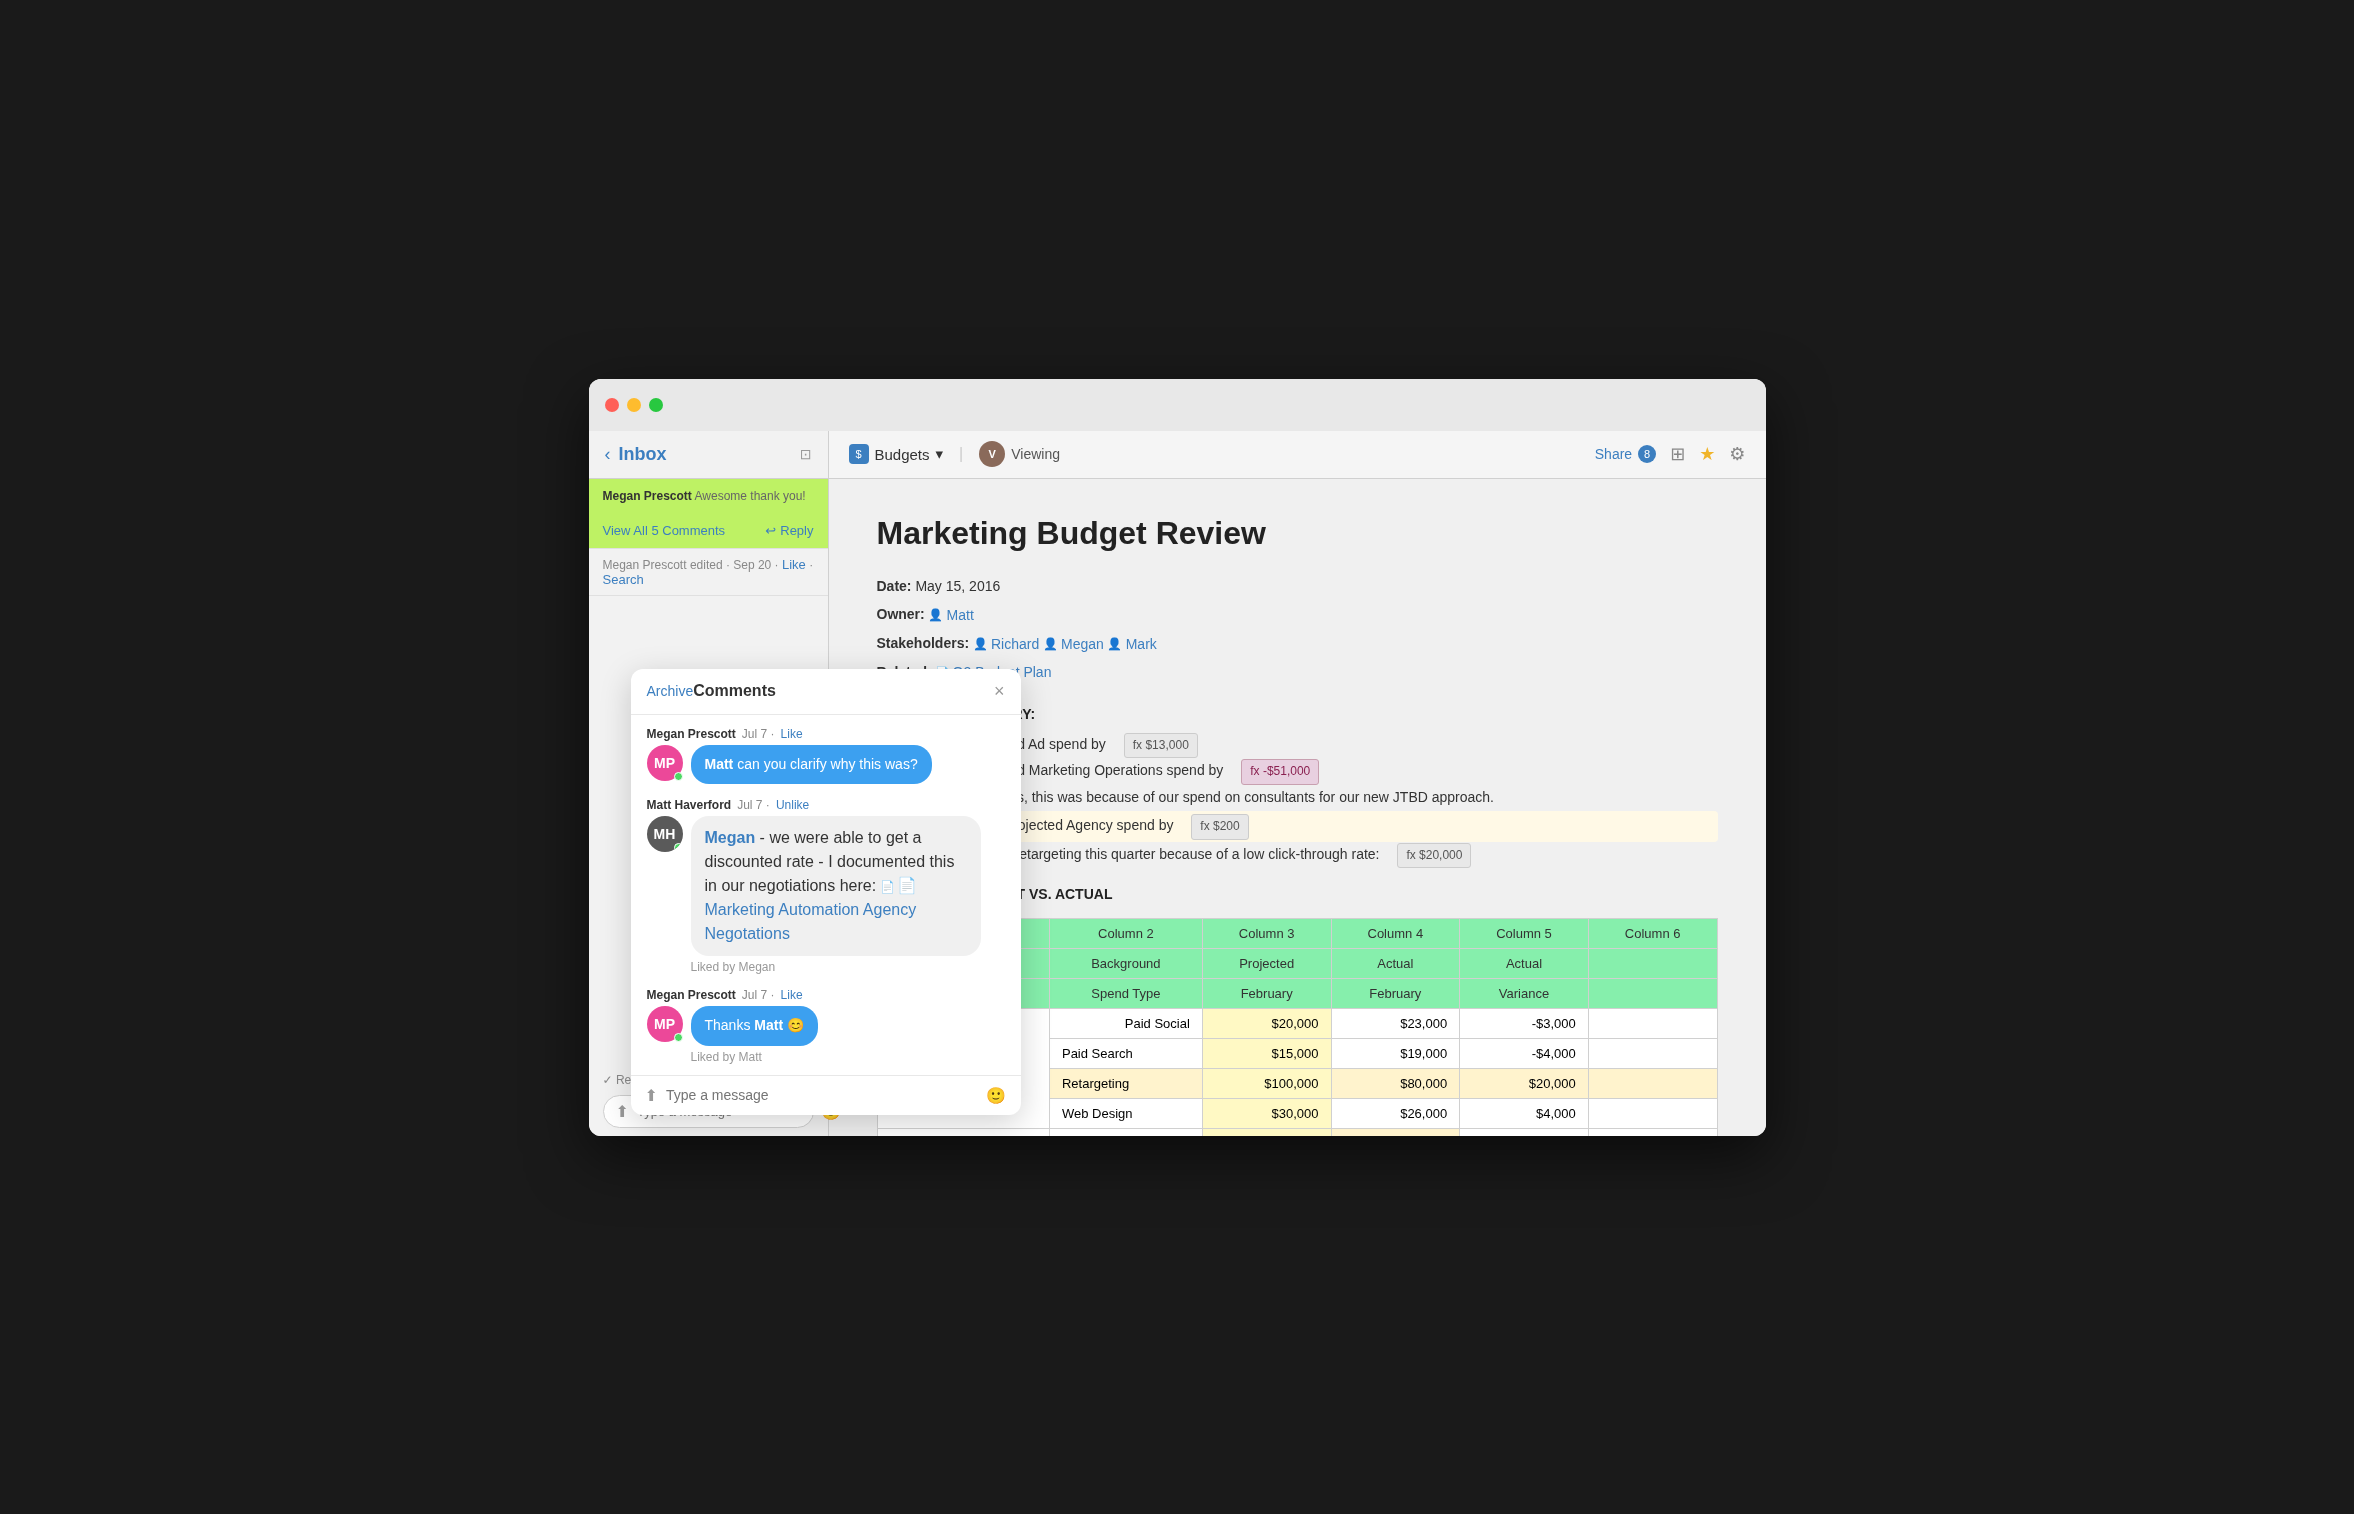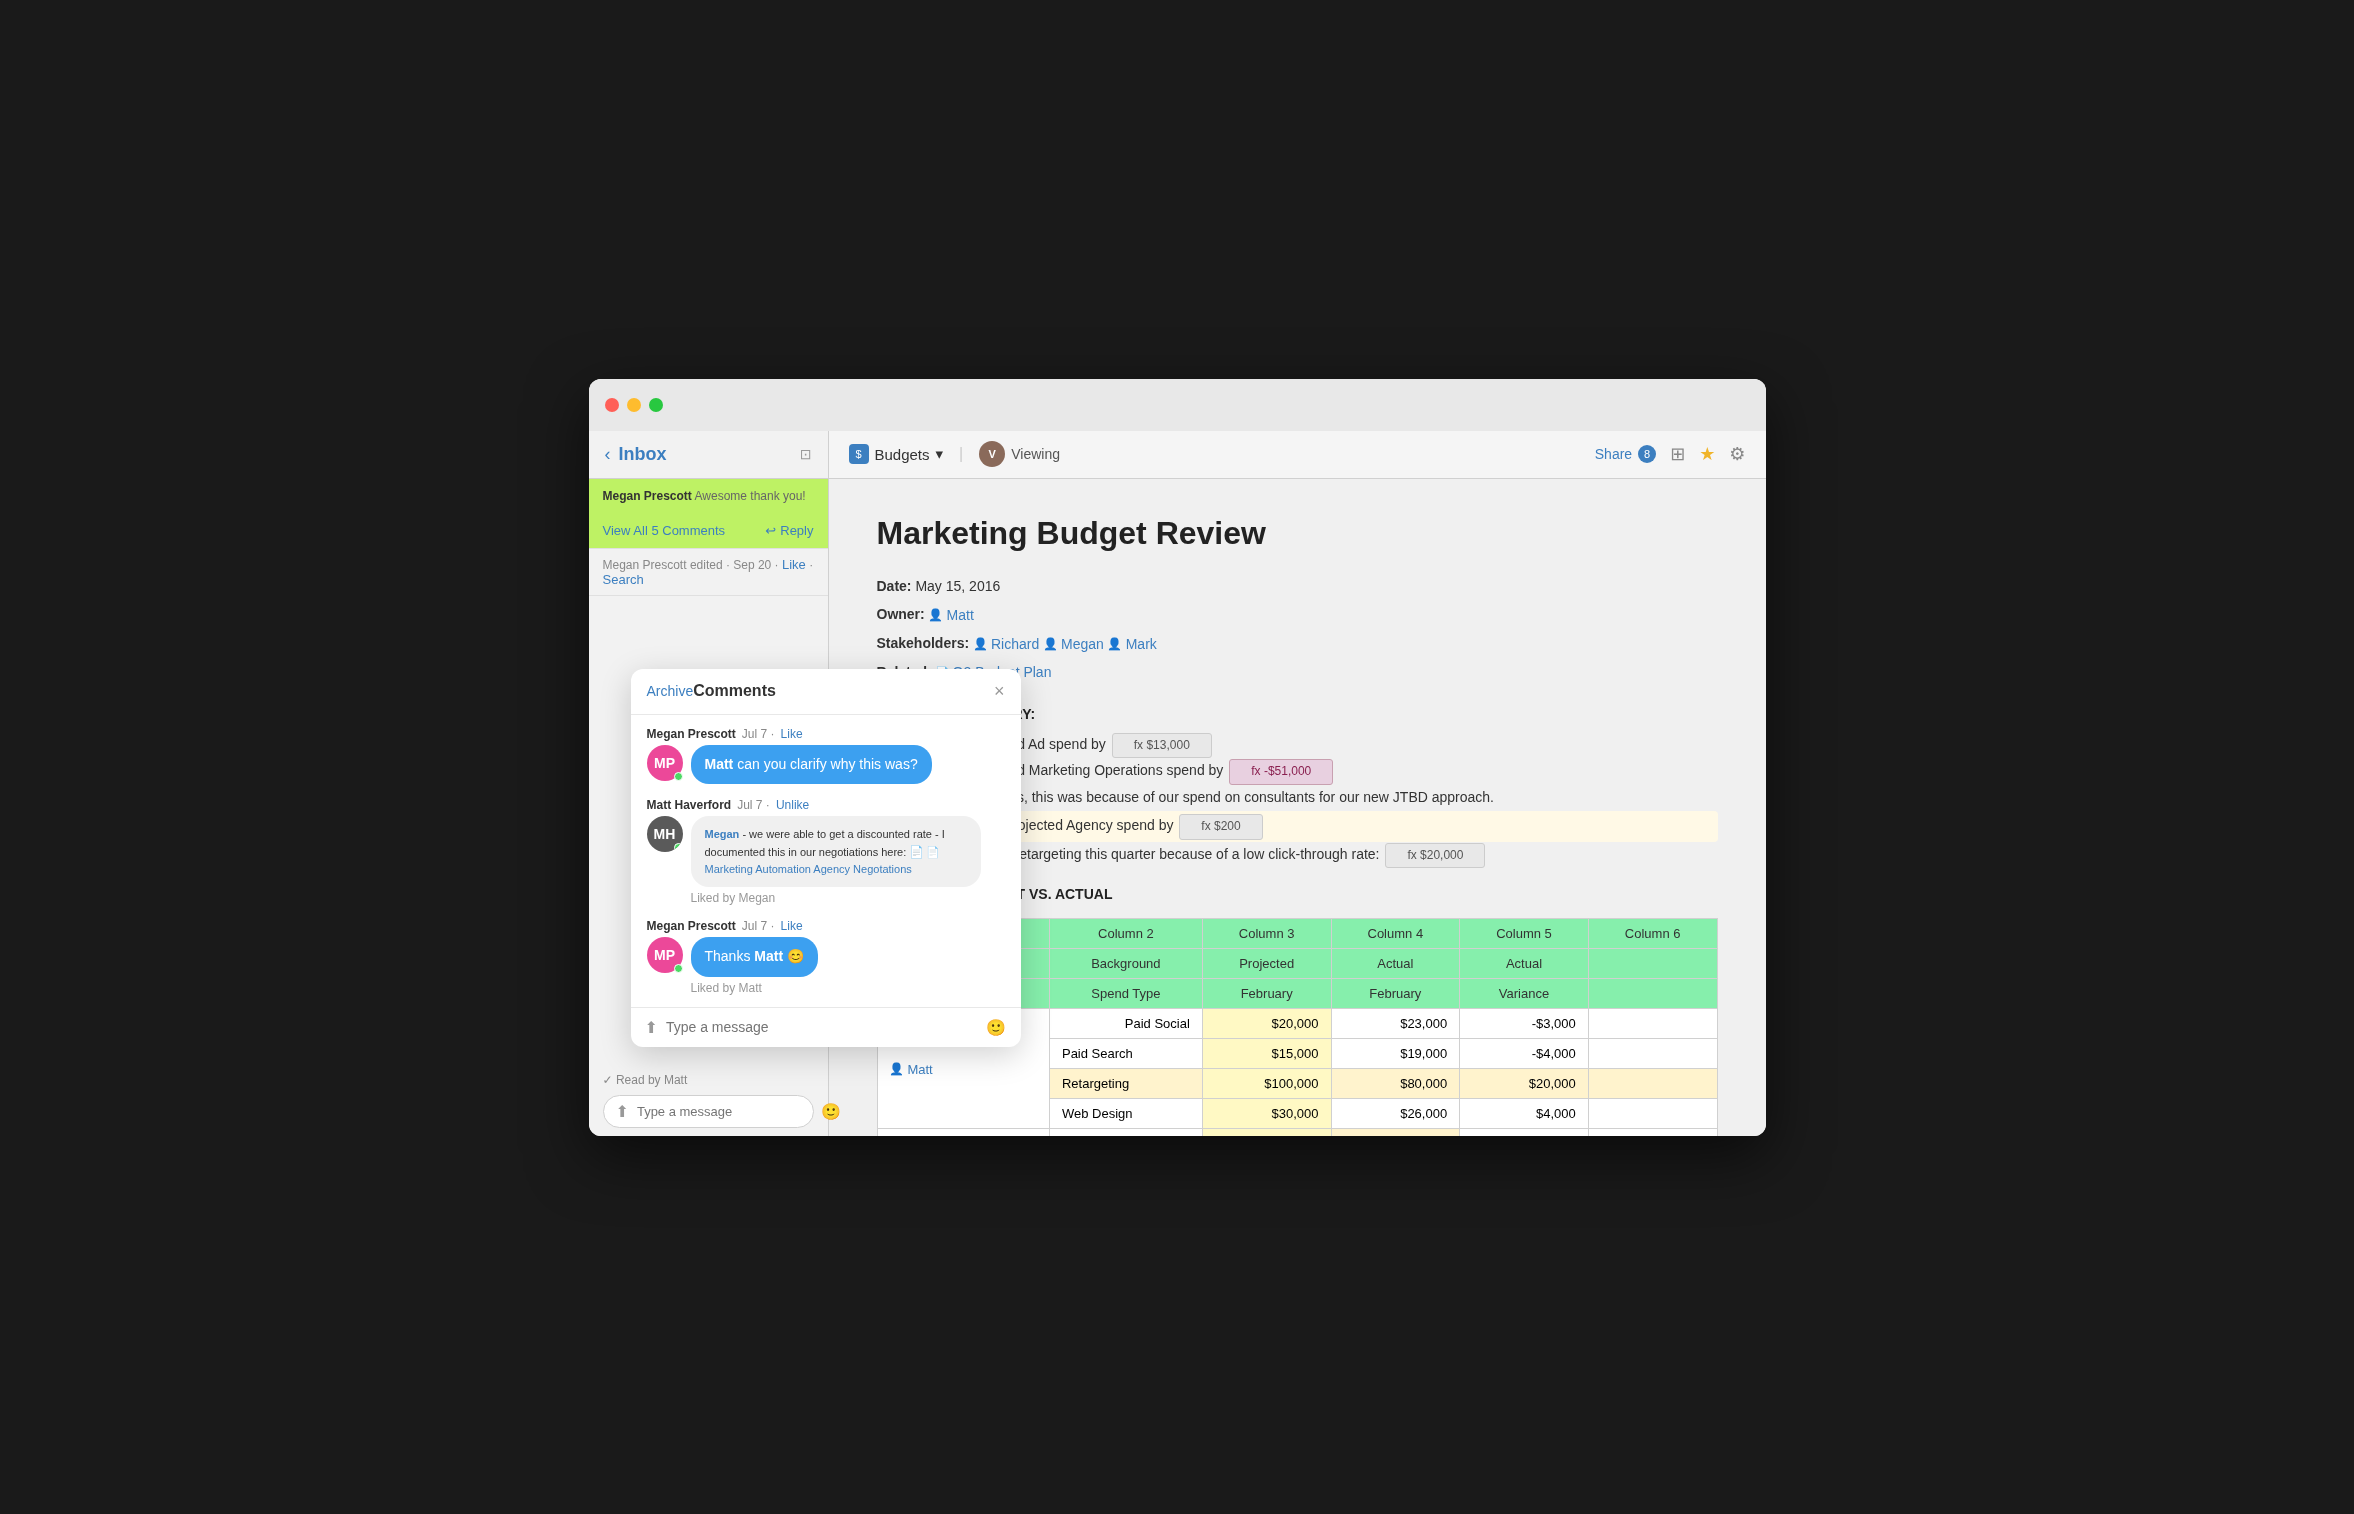--- a/index.html
+++ b/index.html
@@ -246,21 +246,21 @@
       font-size: 14px;
       max-width: 290px;
       line-height: 1.4;
     }
     .bubble .person-link { color: #fff; font-weight: 600; text-decoration: none; }
     .bubble-gray {
       background: #f0f0f0;
       color: #333;
       border-radius: 18px;
       padding: 10px 14px;
-      font-size: 11px;
+      font-size: 16px;
       max-width: 290px;
       line-height: 1.5;
     }
     .bubble-gray .person-link { color: #3c7fc0; font-weight: 600; text-decoration: none; }
     .bubble-gray .doc-link { color: #3c7fc0; text-decoration: none; }
     .liked-by {
       font-size: 12px;
       color: #999;
       margin-top: 4px;
       margin-left: 44px;
@@ -397,24 +397,24 @@
       list-style: circle;
       font-size: 14px;
       color: #333;
       line-height: 1.8;
     }
     .fx-badge {
       display: inline-block;
       background: #e8e8e8;
       border: 1px solid #ccc;
       border-radius: 3px;
-      padding: 1px 21px;
+      padding: 1px 8px;
       font-size: 12px;
       color: #555;
-      margin: 0 2px;
+      margin: 0 14px;
     }
     .fx-badge.negative { background: #e8d0e0; border-color: #c8a0b0; color: #8a2050; }
     .highlighted-row {
       background: #fff9e6;
       border-radius: 4px;
       padding: 2px 6px;
       margin-left: -6px;
     }
     .comment-bubble-number {
       display: inline-flex;

